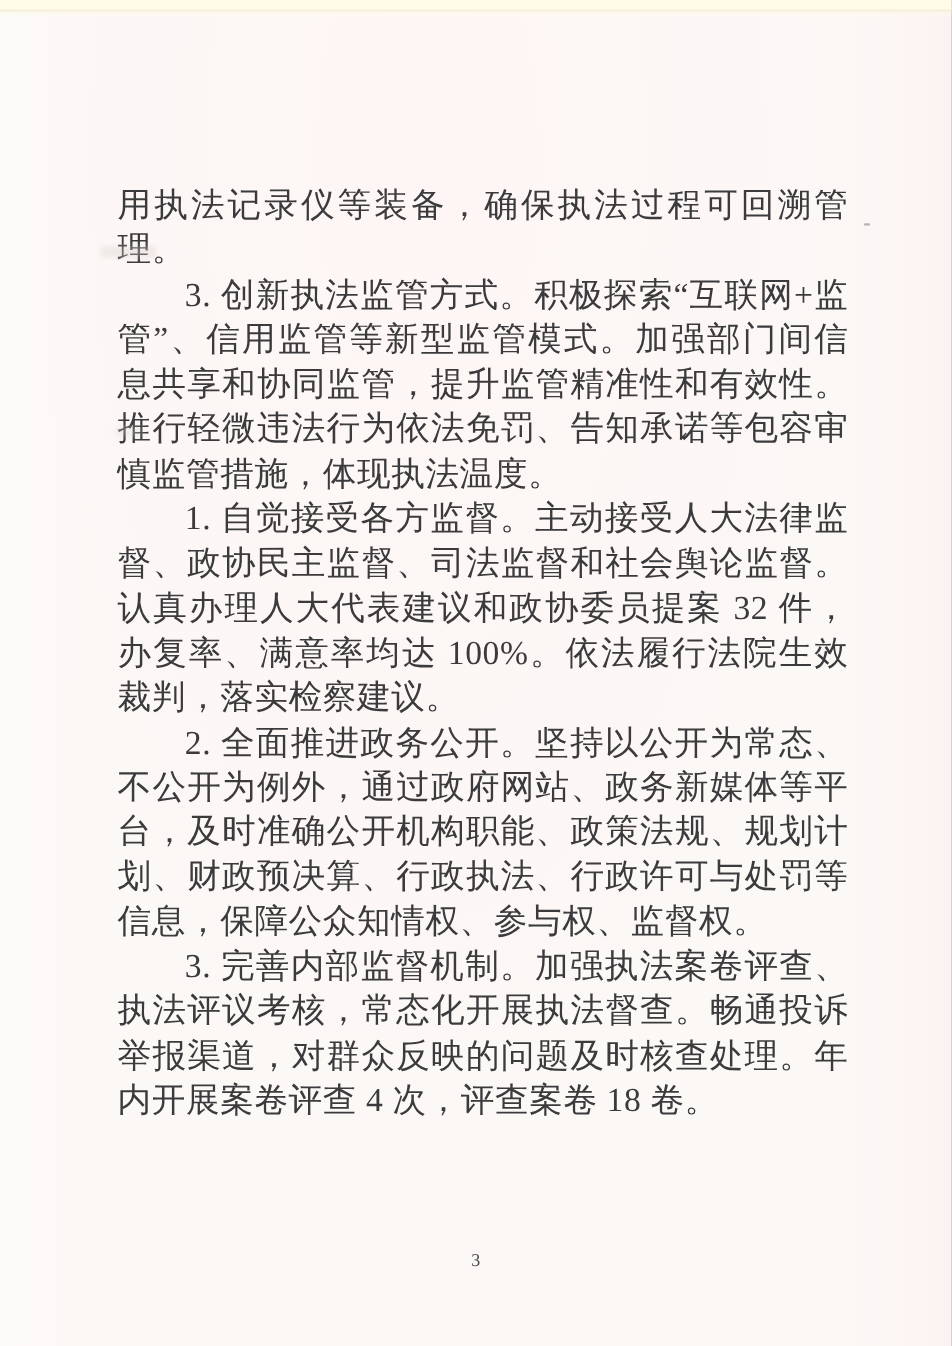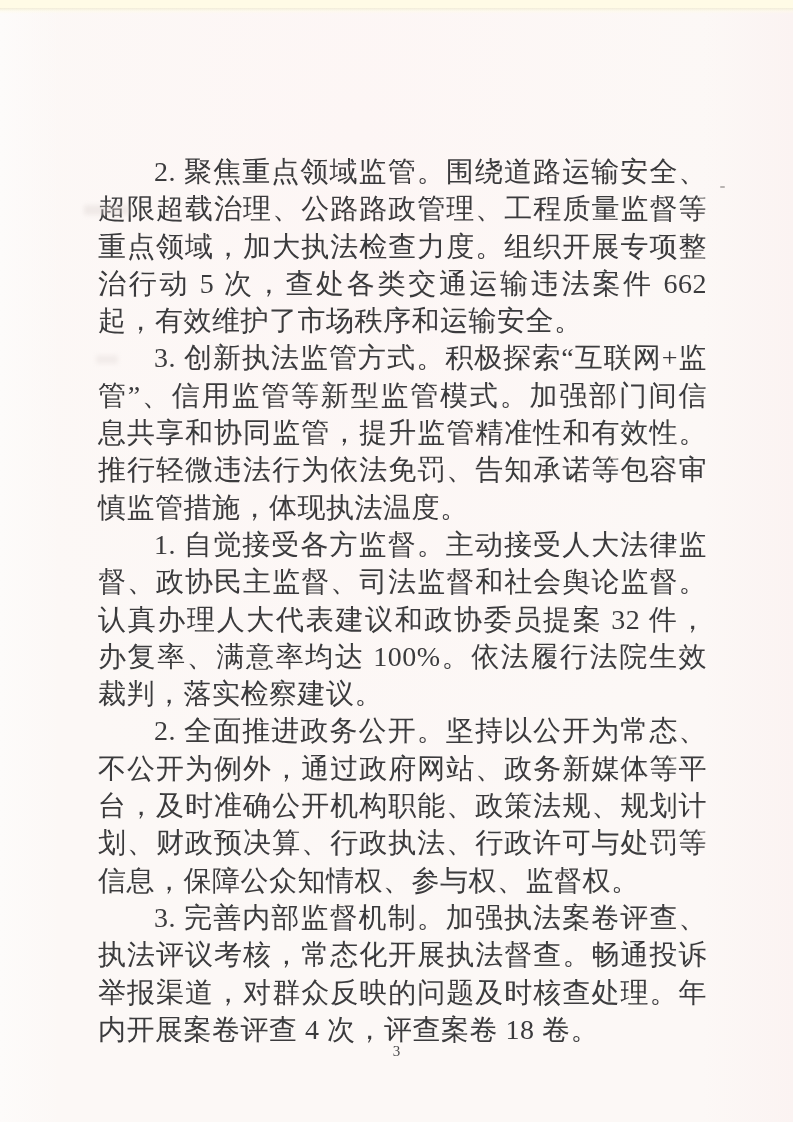--- a/index.html
+++ b/index.html
@@ -69,21 +69,21 @@
   .speck.s3 { left: 96px;  top: 355px; width: 22px; height: 9px;
               background: #ddd4d1; opacity: 0.3; filter: blur(2px); }
 </style>
 </head>
 <body>
 
 <div class="page">
   <div class="scan-shadow-top"></div>
 
   <div class="doc-body">
-      <p class="para body indent">2. 聚焦重点领域监管。围绕道路运输安全、超限超载治理、公路路政管理、工程质量监督等重点领域，加大执法检查力度。组织开展专项整治行动 5 次，查处各类交通运输违法案件 662 起，有效维护了市场秩序和运输安全。</p>
+      <p class="para body">用执法记录仪等装备，确保执法过程可回溯管理。</p>
       <p class="para body indent">3. 创新执法监管方式。积极探索“互联网+监管”、信用监管等新型监管模式。加强部门间信息共享和协同监管，提升监管精准性和有效性。推行轻微违法行为依法免罚、告知承诺等包容审慎监管措施，体现执法温度。</p>
       <p class="para body indent">1. 自觉接受各方监督。主动接受人大法律监督、政协民主监督、司法监督和社会舆论监督。认真办理人大代表建议和政协委员提案 32 件，办复率、满意率均达 100%。依法履行法院生效裁判，落实检察建议。</p>
       <p class="para body indent">2. 全面推进政务公开。坚持以公开为常态、不公开为例外，通过政府网站、政务新媒体等平台，及时准确公开机构职能、政策法规、规划计划、财政预决算、行政执法、行政许可与处罚等信息，保障公众知情权、参与权、监督权。</p>
       <p class="para body indent">3. 完善内部监督机制。加强执法案卷评查、执法评议考核，常态化开展执法督查。畅通投诉举报渠道，对群众反映的问题及时核查处理。年内开展案卷评查 4 次，评查案卷 18 卷。</p>
     </div>
 
   <div class="speck s1"></div>
   <div class="speck s2"></div>
   <div class="speck s3"></div>
 

